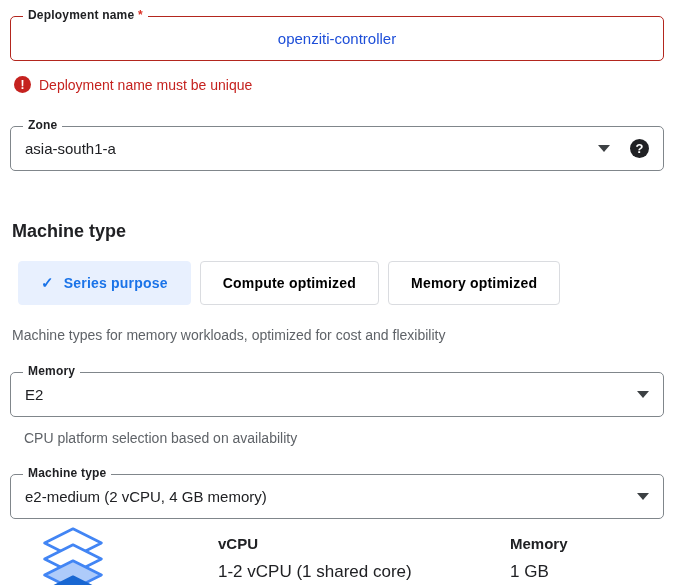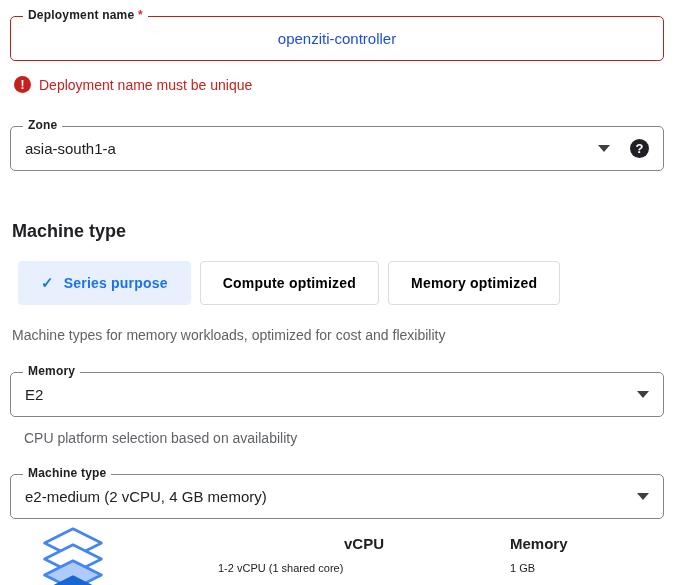--- a/index.html
+++ b/index.html
@@ -100,22 +100,22 @@
     font-size: 14px; color: #5f6368;
   }
   .mtype-field { margin-top: 28px; }
 
   
   .spec { display: flex; align-items: flex-start; margin-top: 8px; }
   .layers { flex: none; margin-left: 30px; width: 66px; display: block; }
   .layers svg { display: block; }
   .spec-col { padding-top: 8px; }
   .spec-col-vcpu { margin-left: 112px; width: 292px; }
-  .spec-label { font-size: 15px; font-weight: bold; color: #202124; text-align: center; }
-  .spec-value { margin-top: 10px; font-size: 11px; color: #202124; }
+  .spec-label { font-size: 15px; font-weight: bold; color: #202124; }
+  .spec-value { margin-top: 10px; font-size: 17px; color: #202124; }
 </style>
 </head>
 <body>
 
 <div class="page">
 
   <div class="field error-state">
     <span class="float-label">
       <span>Deployment name</span>
       <span class="req">*</span>

